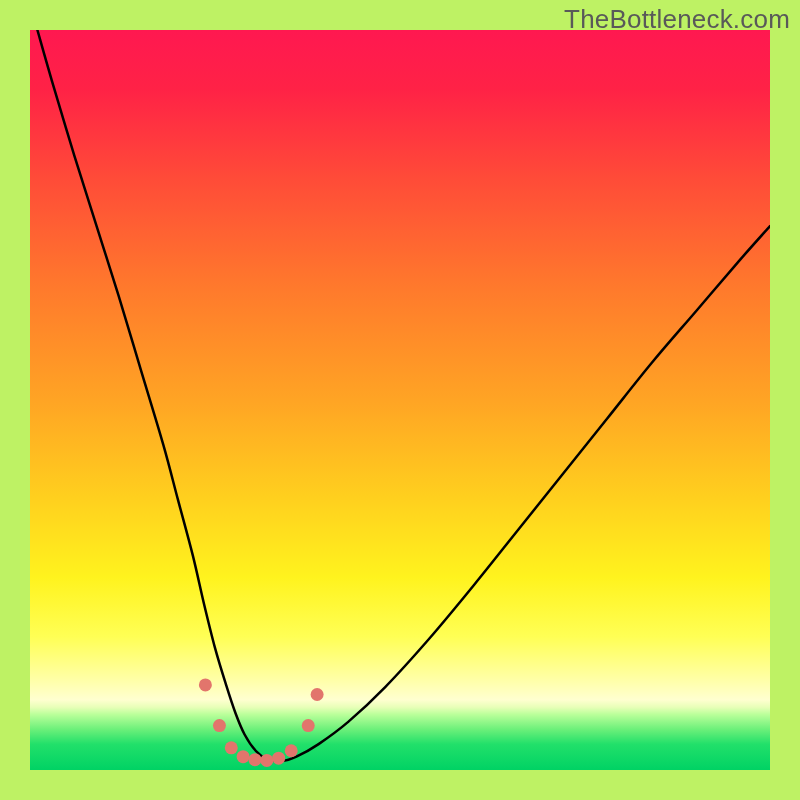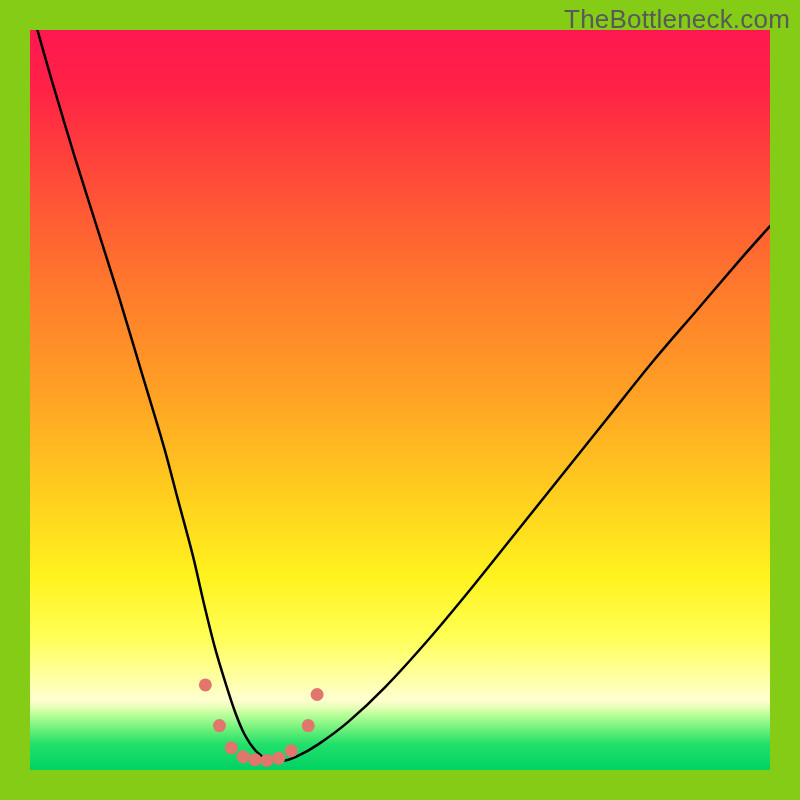--- a/index.html
+++ b/index.html
@@ -8,21 +8,21 @@
     width: 800px;
     height: 800px;
     overflow: hidden;
     background: #000;
     font-family: Arial, Helvetica, sans-serif;
   }
   .frame {
     position: relative;
     width: 800px;
     height: 800px;
-    background: #84cc16;
+    background: #bef264;
   }
   .plot {
     position: absolute;
     left: 30px;
     top: 30px;
     width: 740px;
     height: 740px;
     overflow: hidden;
   }
   .watermark {

